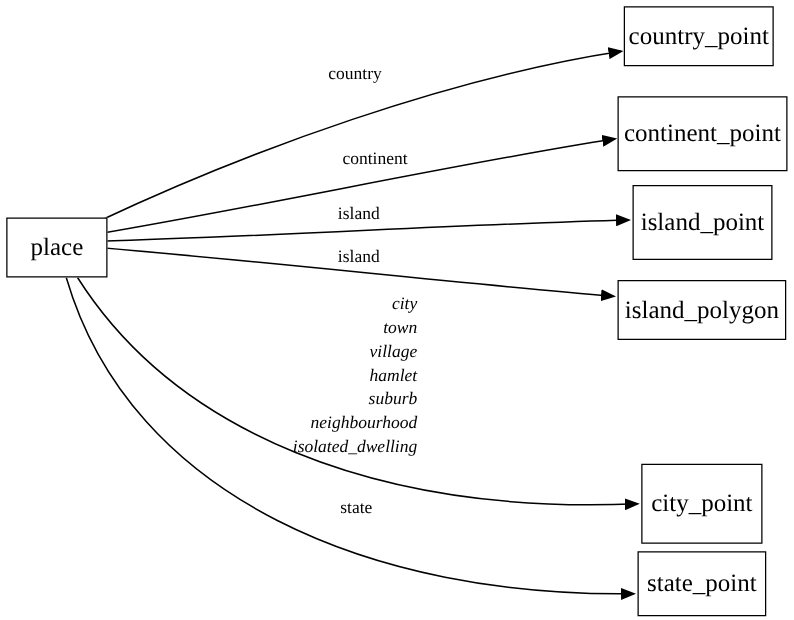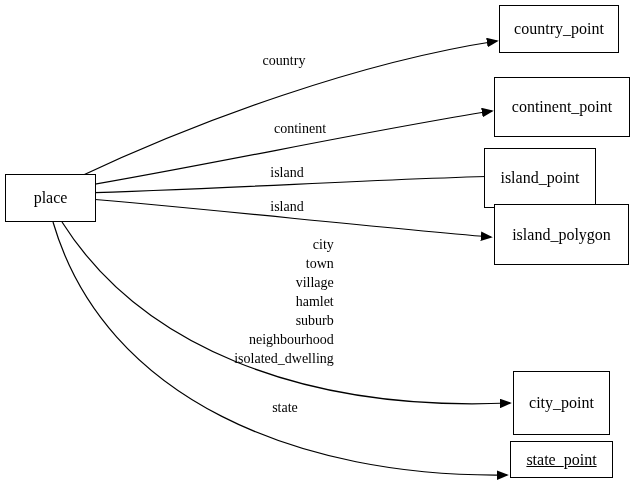--- a/index.html
+++ b/index.html
@@ -24,21 +24,21 @@
     height: 496px;
   }
   .node {
     position: absolute;
     box-sizing: border-box;
     border: 1px solid #000000;
     background: #ffffff;
     display: flex;
     align-items: center;
     justify-content: center;
-    font-size: 16px;
+    font-size: 20px;
     line-height: 1;
     white-space: nowrap;
   }
   .edge-label {
     position: absolute;
     transform: translate(-50%, -50%);
     font-size: 14px;
     line-height: 19px;
     text-align: right;
     white-space: pre;
@@ -57,34 +57,34 @@
     <g>
         <path d="M 79,177 C 200,120 360,62 497,41" fill="none" stroke="#000000" stroke-width="1.2" marker-end="url(#arrowhead)"></path>
         <path d="M 79,187 C 220,163 370,130 492,111" fill="none" stroke="#000000" stroke-width="1.2" marker-end="url(#arrowhead)"></path>
         <path d="M 79,193 C 220,189 380,179 503,176" fill="none" stroke="#000000" stroke-width="1.2" marker-end="url(#arrowhead)"></path>
         <path d="M 79,198 C 220,210 370,227 491,237" fill="none" stroke="#000000" stroke-width="1.2" marker-end="url(#arrowhead)"></path>
         <path d="M 62,222 C 140,345 300,412 510,403" fill="none" stroke="#000000" stroke-width="1.2" marker-end="url(#arrowhead)"></path>
         <path d="M 53,222 C 105,400 300,478 507,475" fill="none" stroke="#000000" stroke-width="1.2" marker-end="url(#arrowhead)"></path>
       </g>
   </svg>
   <div>
-      <div class="node" style="left: 5px; top: 174px; width: 91px; height: 48px;">place</div>
+      <div class="node" style="left: 5px; top: 174px; width: 81px; height: 48px;">place</div>
       <div class="node" style="left: 499px; top: 5px; width: 120px; height: 48px;">country_point</div>
       <div class="node" style="left: 494px; top: 77px; width: 136px; height: 60px;">continent_point</div>
-      <div class="node" style="left: 484px; top: 148px; width: 112px; height: 60px;">island_point</div>
-      <div class="node" style="left: 494px; top: 204px; width: 135px; height: 61px;">island_polygon</div>
+      <div class="node" style="left: 506px; top: 148px; width: 112px; height: 60px;">island_point</div>
+      <div class="node" style="left: 494px; top: 224px; width: 135px; height: 48px;">island_polygon</div>
       <div class="node" style="left: 513px; top: 371px; width: 97px; height: 64px;">city_point</div>
-      <div class="node" style="left: 510px; top: 441px; width: 103px; height: 37px; text-decoration: underline;">state_point</div>
+      <div class="node" style="left: 510px; top: 441px; width: 103px; height: 52px;">state_point</div>
     </div>
   <div>
       <div class="edge-label" style="left: 284px; top: 60px;">country</div>
       <div class="edge-label" style="left: 300px; top: 128px;">continent</div>
       <div class="edge-label" style="left: 287px; top: 172px;">island</div>
       <div class="edge-label" style="left: 287px; top: 206px;">island</div>
-      <div class="edge-label" style="left: 284px; top: 301px;">city
+      <div class="edge-label" style="left: 284px; top: 301px; font-style: italic;">city
 town
 village
 hamlet
 suburb
 neighbourhood
 isolated_dwelling</div>
       <div class="edge-label" style="left: 285px; top: 407px;">state</div>
     </div>
 </div>
 

